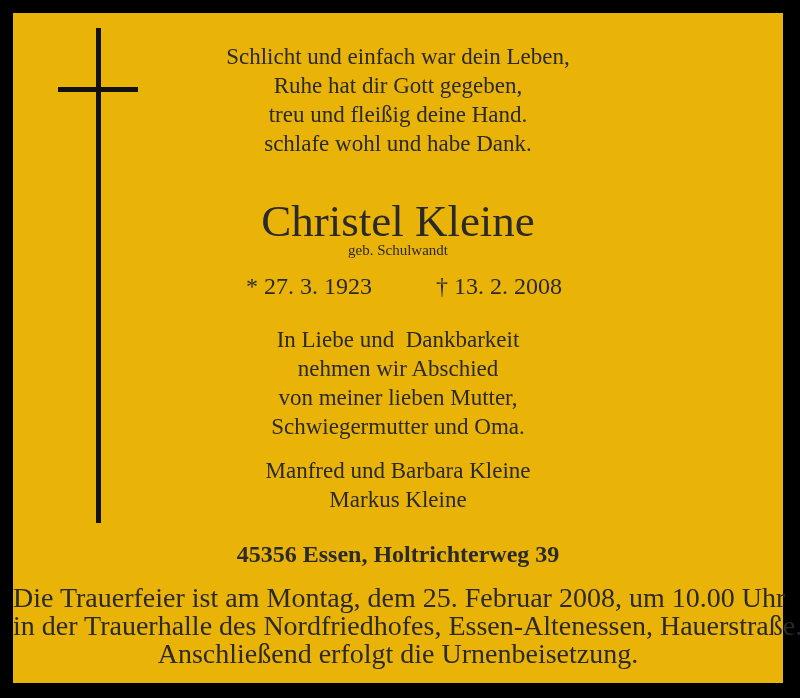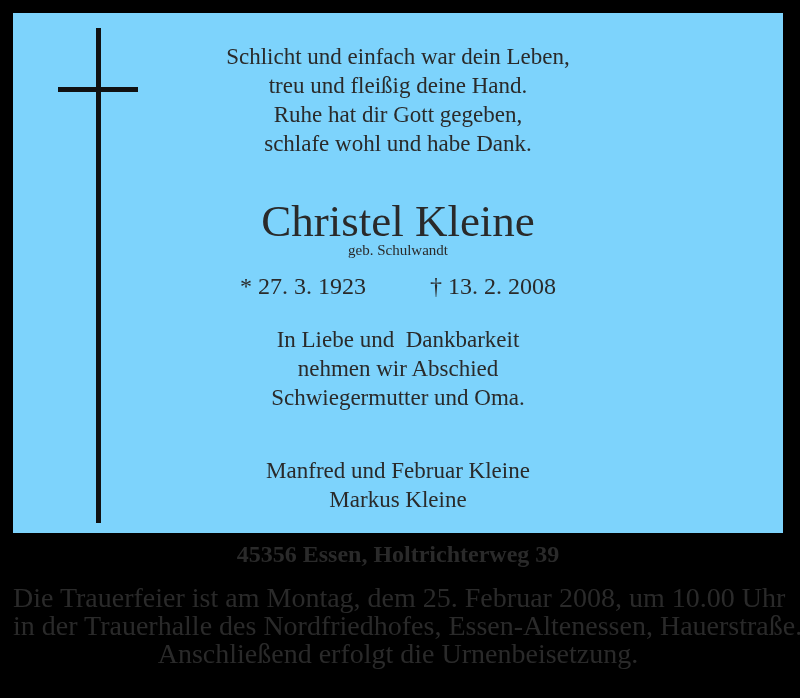--- a/index.html
+++ b/index.html
@@ -6,22 +6,22 @@
   body {
     width: 800px; height: 698px;
     background: #000000;
     position: relative;
     overflow: hidden;
     font-family: "Liberation Serif", "DejaVu Serif", serif;
   }
   .card {
     position: absolute;
     left: 13px; top: 13px;
-    width: 770px; height: 520px;
-    background: #7dd3fc;
+    width: 770px; height: 670px;
+    background: #eab308;
     color: #2a2a2a;
   }
   
   .cross-v {
     position: absolute;
     left: 83px; top: 15px;
     width: 5px; height: 495px;
     background: #111;
   }
   .cross-h {
@@ -33,60 +33,61 @@
   .block {
     position: absolute;
     left: 0; width: 100%;
     text-align: center;
   }
   .line { white-space: pre; }
   .verse      { top: 29px;  font-size: 23px; line-height: 29px; }
   .name       { top: 176px; font-size: 45px; line-height: 64px; }
   .maiden     { top: 224px; font-size: 15px; line-height: 26px; }
   .dates      { top: 259px; font-size: 24px; line-height: 28px;
-                display: flex; justify-content: center; gap: 64px; }
+                display: flex; justify-content: center; gap: 64px; margin-left: 6px; }
   .farewell   { top: 312px; font-size: 23px; line-height: 29px; }
   .mourners   { top: 443px; font-size: 23px; line-height: 29px; }
   .address    { top: 527px; font-size: 24px; line-height: 28px; font-weight: bold; }
   .funeral    { top: 571px; font-size: 28px; line-height: 28px; }
 </style>
 </head>
 <body>
 
 <div class="card">
 
   <div>
     <div class="cross-v"></div>
     <div class="cross-h"></div>
   </div>
 
   <div class="block verse">
     <div class="line">Schlicht und einfach war dein Leben,</div>
+    <div class="line">Ruhe hat dir Gott gegeben,</div>
     <div class="line">treu und fleißig deine Hand.</div>
-    <div class="line">Ruhe hat dir Gott gegeben,</div>
     <div class="line">schlafe wohl und habe Dank.</div>
   </div>
 
   <div class="block name">Christel Kleine</div>
 
   <div class="block maiden">geb. Schulwandt</div>
 
   <div class="block dates">
     <span class="line">* 27. 3. 1923</span>
     <span class="line">† 13. 2. 2008</span>
   </div>
 
   <div class="block farewell">
     <div class="line">In Liebe und  Dankbarkeit</div>
     <div class="line">nehmen wir Abschied</div>
+    <div class="line">von meiner lieben Mutter,</div>
     <div class="line">Schwiegermutter und Oma.</div>
   </div>
 
   <div class="block mourners">
-    <div class="line">Manfred und Februar Kleine</div>
+    <div class="line">Manfred und Barbara Kleine</div>
     <div class="line">Markus Kleine</div>
   </div>
 
   <div class="block address">
     <span class="line">45356 Essen, Holtrichterweg 39</span>
   </div>
 
   <div class="block funeral">
     <div class="line">Die Trauerfeier ist am Montag, dem 25. Februar 2008, um 10.00 Uhr</div>
     <div class="line">in der Trauerhalle des Nordfriedhofes, Essen-Altenessen, Hauerstraße.</div>

